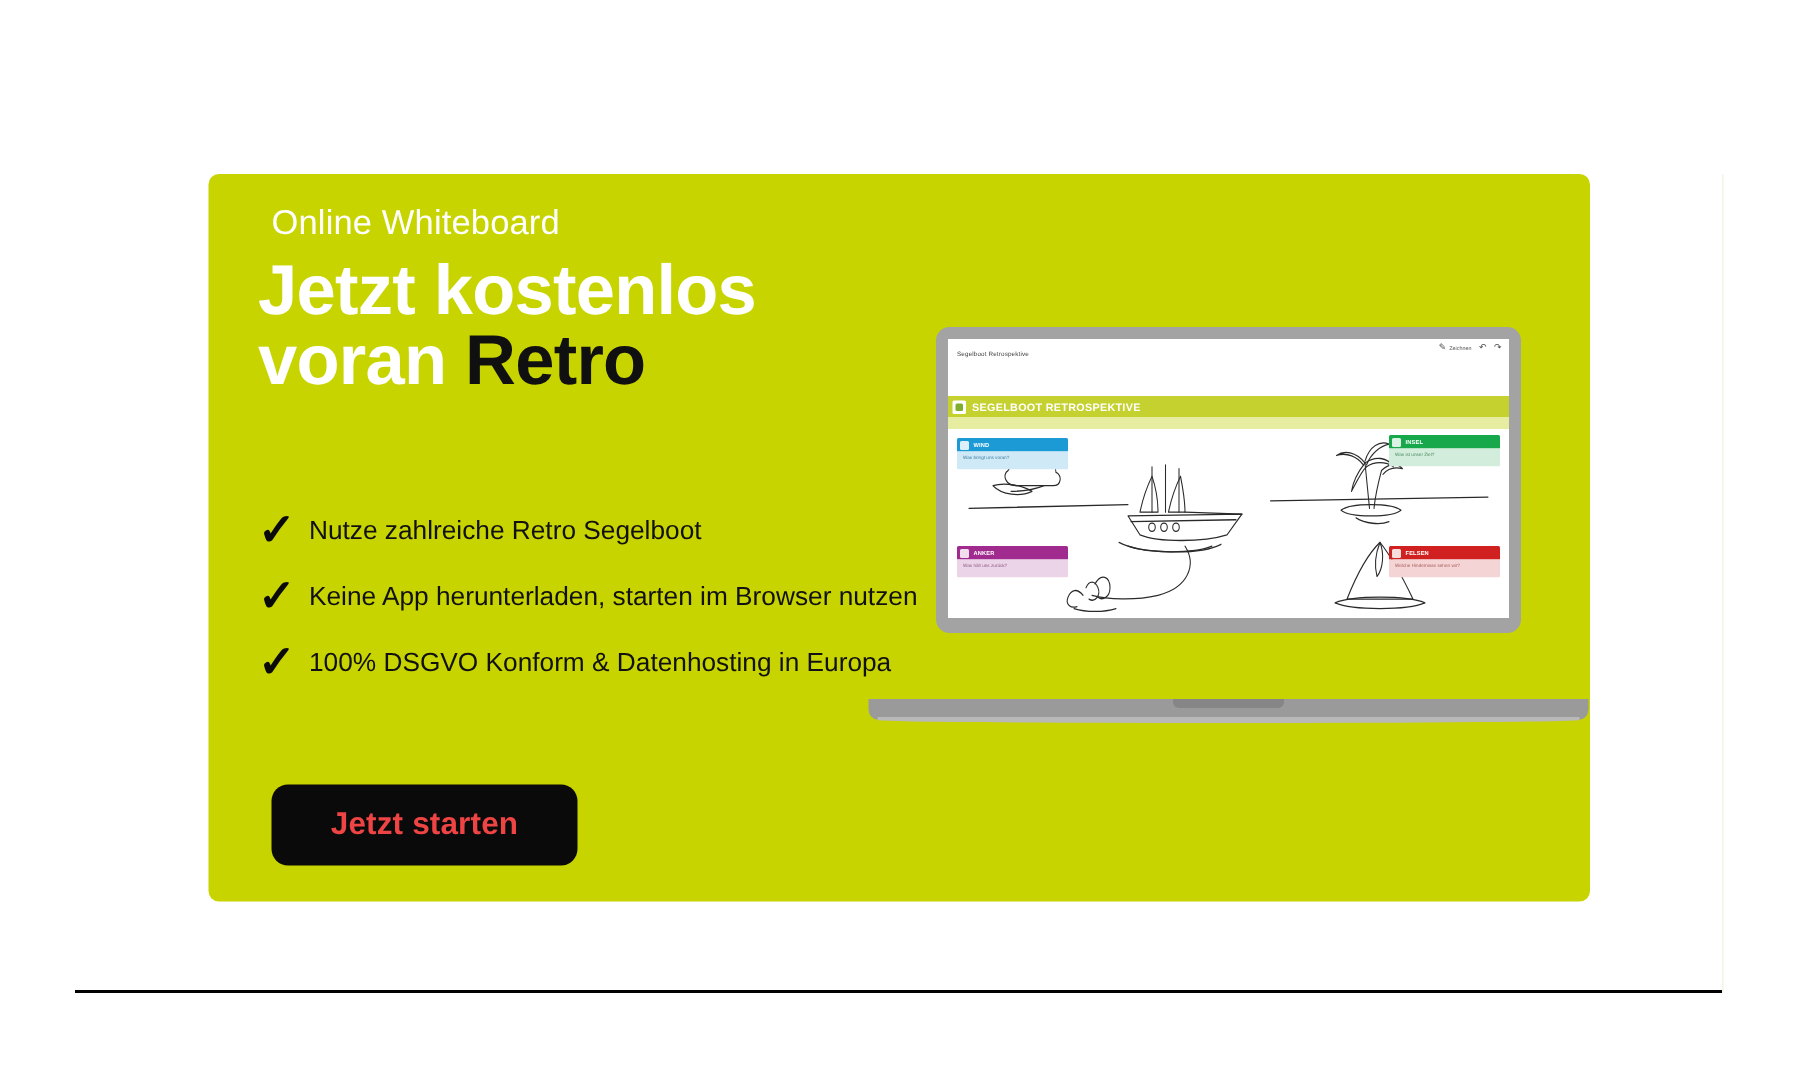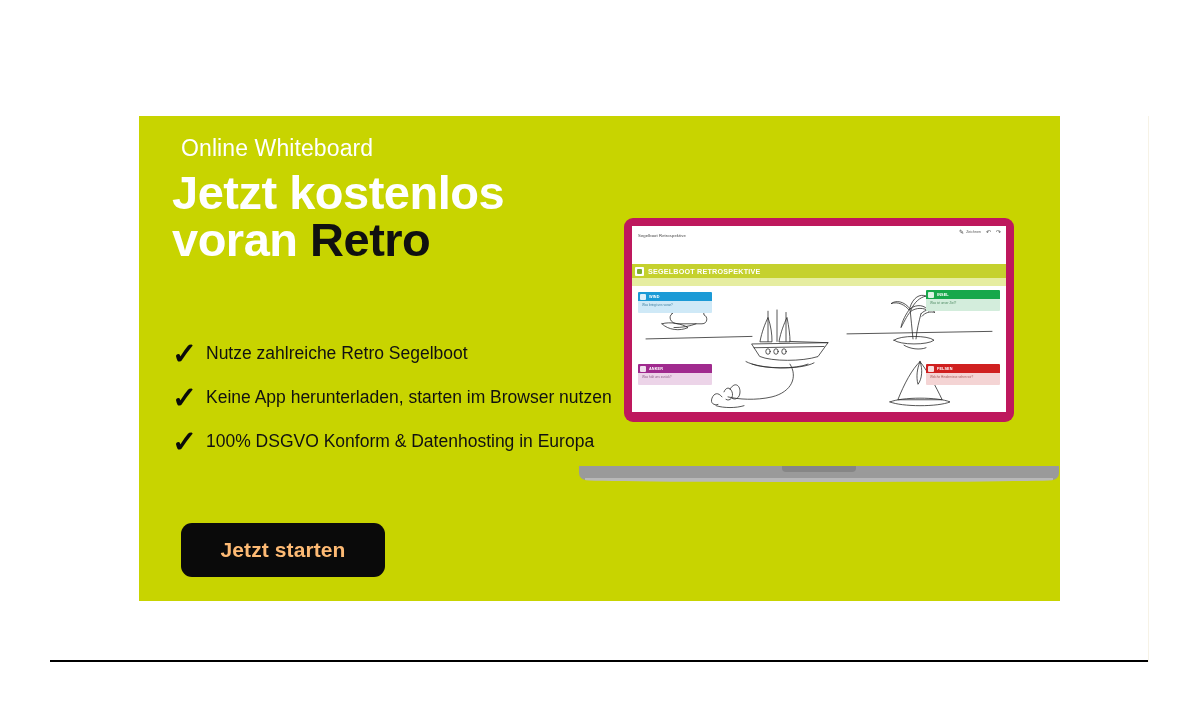--- a/index.html
+++ b/index.html
@@ -36,20 +36,21 @@
     background: #000000;
   }
 
   
   #hero {
     position: absolute;
     left: 139px; top: 116px;
     width: 921px; height: 485px;
     background: #c8d400;
     overflow: hidden;
+    border-radius: 7px;
   }
 
   #hero-text {
     position: absolute;
     left: 33px; top: 19px;
     width: 470px;
   }
   .eyebrow {
     font-size: 23px;
     color: #ffffff;
@@ -97,40 +98,40 @@
   }
 
   
   #cta-button {
     position: absolute;
     left: 42px; top: 407px;
     width: 204px; height: 54px;
     background: #0a0a0a;
     border: none;
     border-radius: 11px;
-    color: #fdba74;
+    color: #ef4444;
     font-family: "Liberation Sans", sans-serif;
     font-size: 21px;
     font-weight: bold;
     letter-spacing: .1px;
     cursor: pointer;
     padding: 0;
   }
 
   
   #laptop {
     position: absolute;
     left: 440px; top: 100px;
     width: 480px; height: 390px;
   }
   #laptop-lid {
     position: absolute;
     left: 45px; top: 2px;
     width: 390px; height: 204px;
-    background: #be185d;
+    background: #a3a3a3;
     border-radius: 9px;
     box-sizing: border-box;
     padding: 8px 8px 10px 8px;
   }
   #laptop-screen {
     width: 100%; height: 100%;
     background: #ffffff;
     position: relative;
     overflow: hidden;
   }

